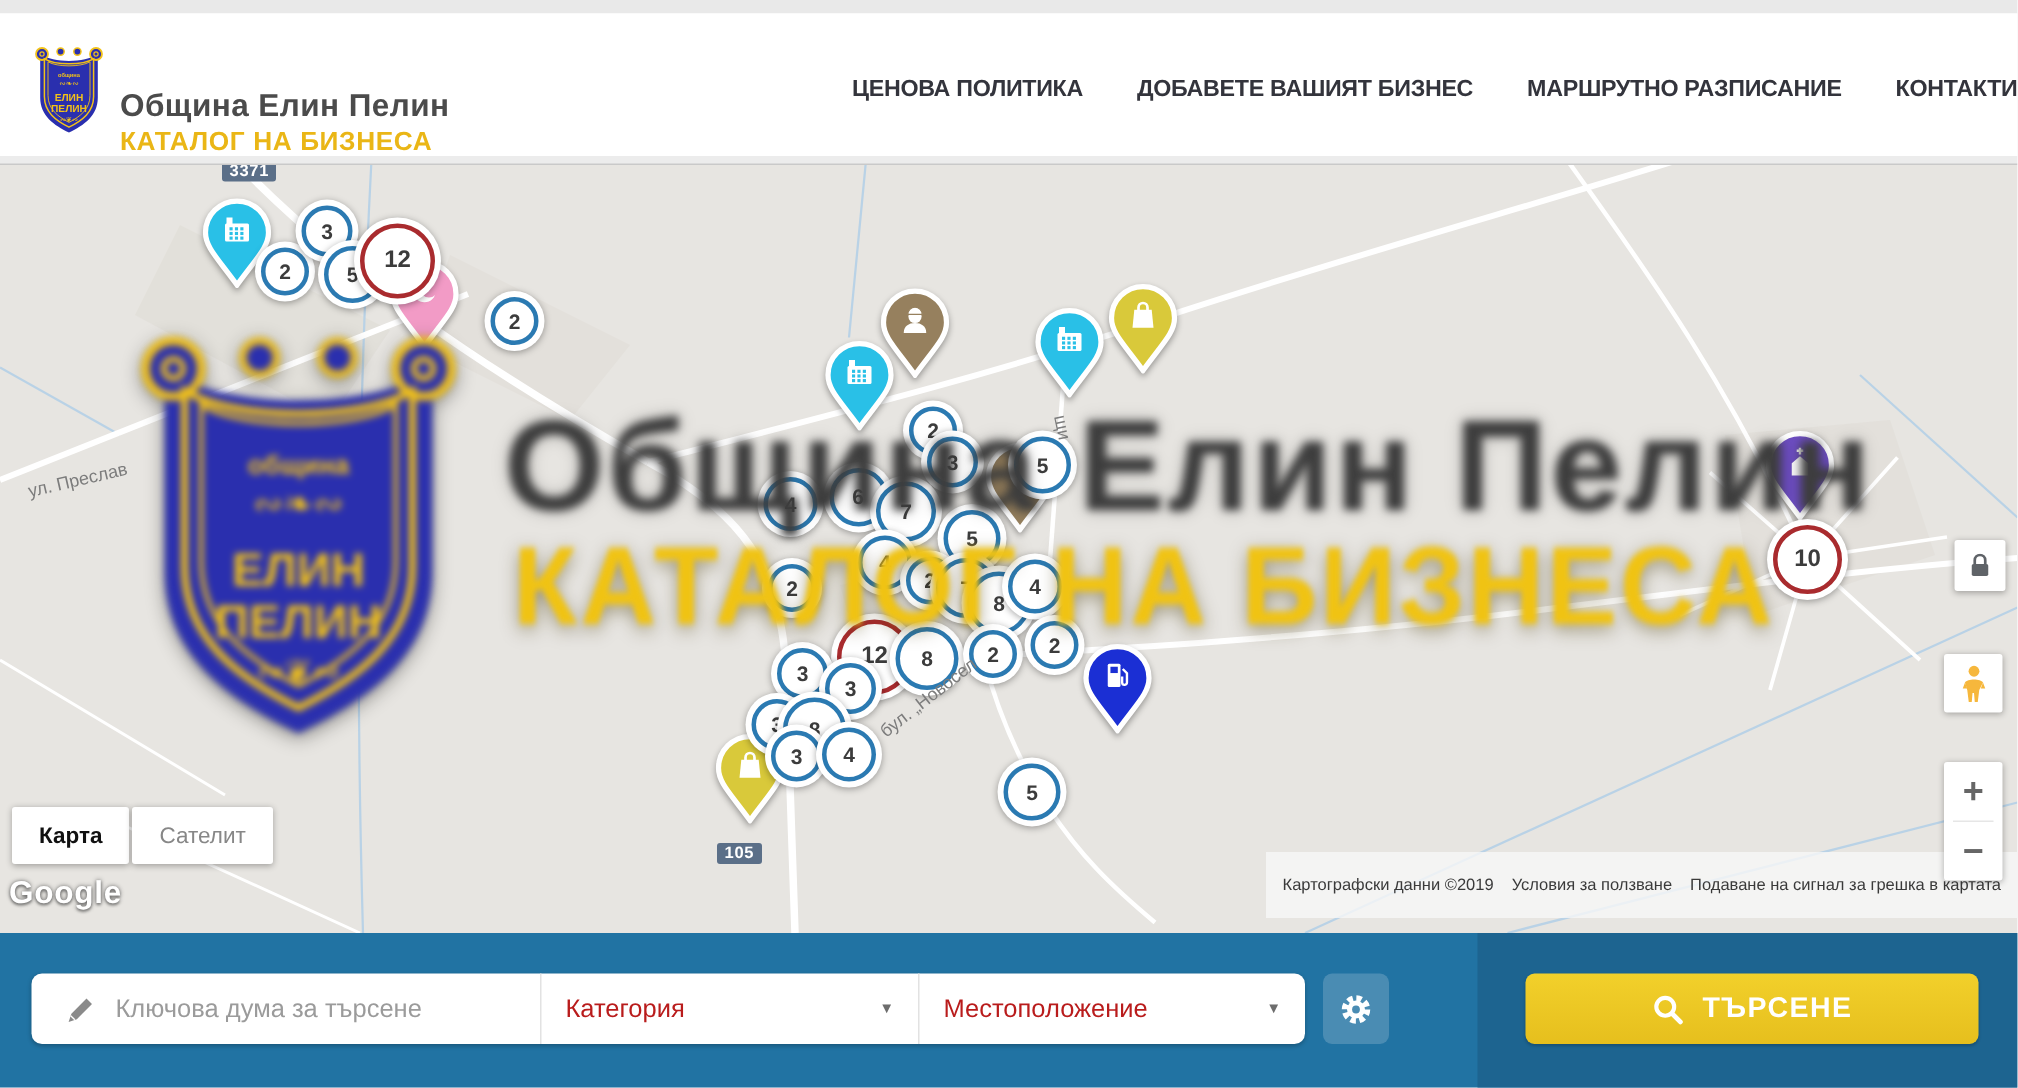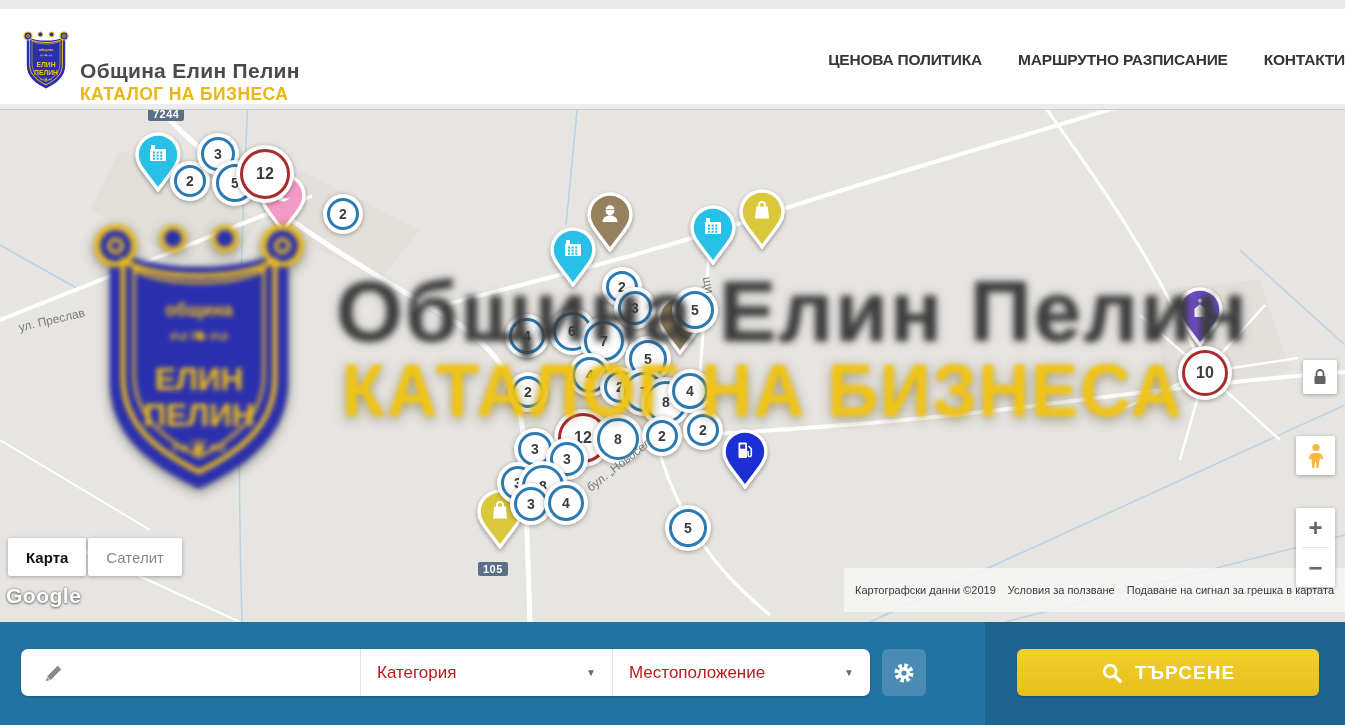--- a/index.html
+++ b/index.html
@@ -88,20 +88,21 @@
     <text x="60" y="112" text-anchor="middle" font-size="17" font-weight="bold" fill="#f2c218" font-family="Liberation Sans,sans-serif">ПЕЛИН</text>
     <text x="60" y="128" text-anchor="middle" font-size="12" fill="#f2c218">∾❦∾</text>
   </svg></div>
     <div class="brand-text">
       <div class="brand-title">Община Елин Пелин</div>
       <div class="brand-subtitle">КАТАЛОГ НА БИЗНЕСА</div>
     </div>
   </div>
   <div class="nav">
     <div class="nav-item">ЦЕНОВА ПОЛИТИКА</div>
+    <div class="nav-item">ДОБАВЕТЕ ВАШИЯТ БИЗНЕС</div>
     <div class="nav-item">МАРШРУТНО РАЗПИСАНИЕ</div>
     <div class="nav-item">КОНТАКТИ</div>
   </div>
 </div>
 
 <div class="map">
 
   <svg class="map-decor" width="1345" height="512">
     <g fill="#dfdcd6">
       <polygon points="120,40 260,110 220,170 90,100" opacity=".6"></polygon>
@@ -315,21 +316,21 @@
       </div>
       <div class="cluster" style="height: 44px; width: 44px; left: 544px; top: 371px; --ring: #2b7ab2;">
         <span>4</span>
       </div>
       <div class="cluster" style="height: 46px; width: 46px; left: 665px; top: 395px; --ring: #2b7ab2;">
         <span>5</span>
       </div>
       <div class="cluster big" style="height: 54px; width: 54px; left: 1178px; top: 236px; --ring: #a92b2e;">
         <span>10</span>
       </div>
-      <div class="road-label" style="left: 148px; top: -3px;">7244</div>
+      <div class="road-label" style="left: 148px; top: -3px;">3371</div>
       <div class="road-label" style="left: 478px; top: 452px;">105</div>
       <div class="street-label" style="left: 18px; top: 203px; transform: rotate(-13deg);">ул. Преслав</div>
       <div class="street-label" style="left: 580px; top: 348px; transform: rotate(-38deg);">бул. „Новосел</div>
       <div class="street-label" style="left: 700px; top: 168px; transform: rotate(78deg);">щи</div>
     </div>
 
   <div class="wm-crest"><svg viewBox="0 0 120 150" width="100%" height="100%">
     <path d="M12,16 C35,30 85,30 108,16 L108,88 C108,118 85,134 60,146 C35,134 12,118 12,88 Z" fill="#2a2fae"></path>
     <circle cx="15" cy="15" r="10" fill="#2a2fae" stroke="#f2c218" stroke-width="3"></circle>
     <circle cx="15" cy="15" r="3.5" fill="none" stroke="#f2c218" stroke-width="2"></circle>
@@ -384,20 +385,21 @@
 </div>
 
 <div class="searchbar">
   <div class="darkside"></div>
   <div class="sform">
     <div class="sfield keyword">
       <svg width="22" height="22" viewBox="0 0 24 24">
         <path d="M3 21l2-6 11-11 4 4-11 11z M16 4l4 4" fill="#8a8a8a"></path>
         <path d="M4.5 16.5l3 3" stroke="#fff" stroke-width="1"></path>
       </svg>
+      <input type="text" placeholder="Ключова дума за търсене" style="">
     </div>
     <div class="sfield dd cat">
       <span class="dd-label">Категория</span>
       <span class="dd-arrow">▼</span>
     </div>
     <div class="sfield dd loc">
       <span class="dd-label">Местоположение</span>
       <span class="dd-arrow">▼</span>
     </div>
   </div>

